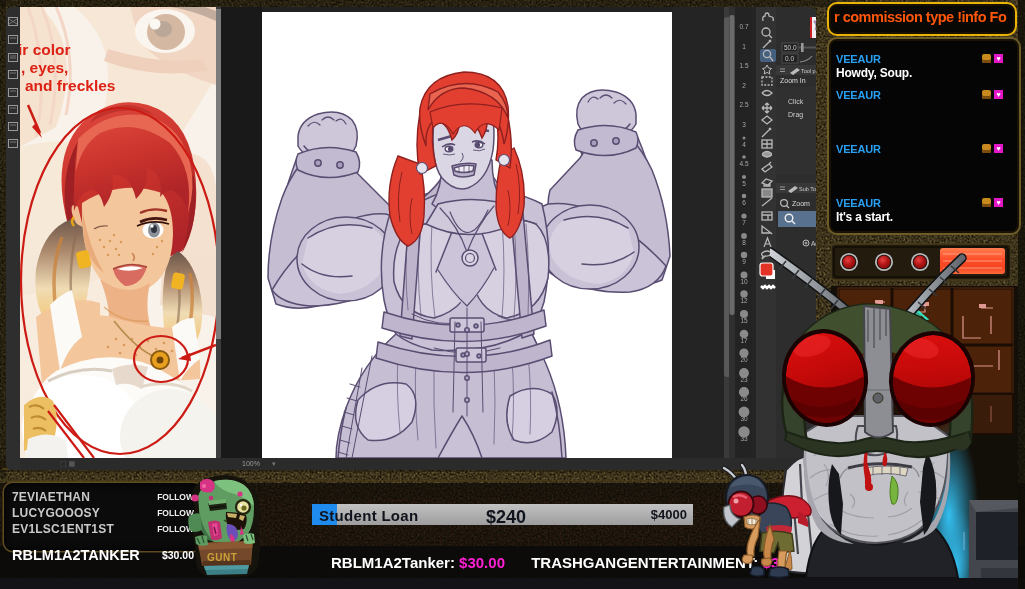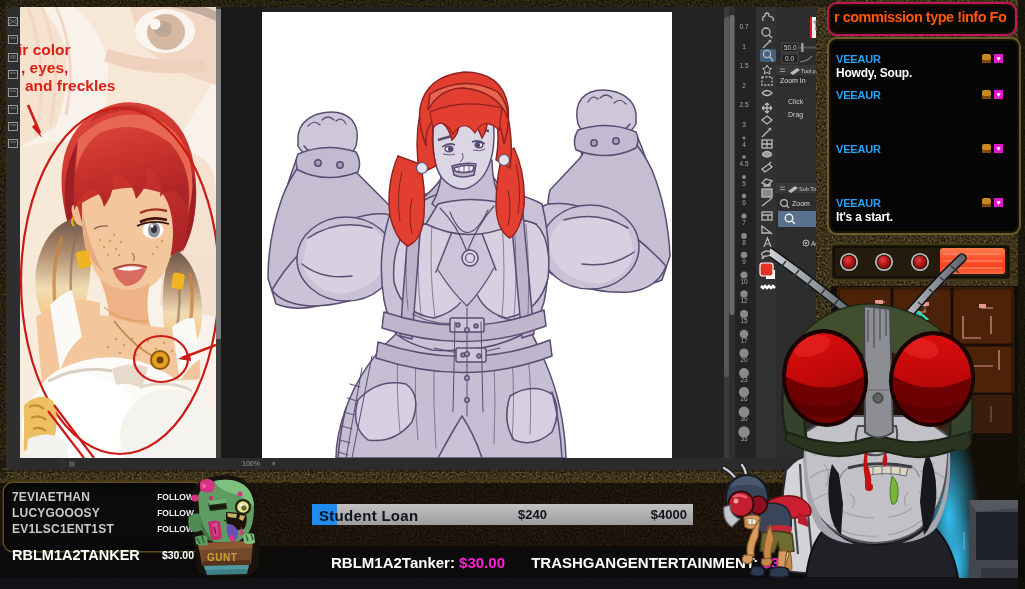--- a/index.html
+++ b/index.html
@@ -456,21 +456,21 @@
       <text x="35" y="239" font-size="6.5" fill="#ccc">Add</text>
     </svg>
 
     <div class="abs" style="left:14px;top:451px;width:796px;height:12px;background:#2b2b2b;font-size:7px;color:#9a9a9a;">
       <span style="position:absolute;left:222px;top:2px;">100%</span>
       <span style="position:absolute;left:252px;top:2px;color:#777">▾</span>
       <span style="position:absolute;left:40px;top:2px;color:#666">⬚ ▦</span>
     </div>
   </div>
 
-  <div class="abs" style="left:827px;top:2px;width:186px;height:30px;z-index:3;border-radius:10px;border:2px solid #be185d;background:#0a0804;box-shadow:inset 0 0 0 2px #191204;">
+  <div class="abs" style="left:827px;top:2px;width:186px;height:30px;z-index:3;border-radius:10px;border:2px solid #eab308;background:#0a0804;box-shadow:inset 0 0 0 2px #191204;">
     <div class="abs" style="left:5px;top:4px;width:176px;height:19px;overflow:hidden;white-space:nowrap;
       font-weight:bold;font-size:14.5px;letter-spacing:-0.5px;color:#ff560a;line-height:19px;">r commission type !info Fo</div>
   </div>
 
   <div class="abs" style="left:827px;top:37px;width:190px;height:194px;z-index:3;border-radius:10px;border:2px solid #6d5b28;background:#050505;box-shadow:inset 0 0 0 2px #191204;overflow:hidden;">
     <div class="abs" style="left:7px;top:0;width:176px;height:198px;font-weight:bold;color:#fff;font-size:12px;letter-spacing:-0.2px;">
       <div class="abs" style="top:14px;color:#29a0f2;font-size:11px;">VEEAUR</div>
       <div class="abs" style="top:27px;">Howdy, Soup.</div>
       <div class="abs" style="top:50px;color:#29a0f2;font-size:11px;">VEEAUR</div>
       <div class="abs" style="top:104px;color:#29a0f2;font-size:11px;">VEEAUR</div>
@@ -714,21 +714,21 @@
     <path d="M63 63 Q70 60 74 62 L75 71 Q68 73 64 71 Z" fill="#7cc17d"></path>
     <path d="M17 66 l3 6 M22 64 l2 7 M66 63 l2 6 M71 62 l2 6" stroke="#2e5434" stroke-width="1.3"></path>
 
     <path d="M24 94 L69 93 L67 102 L27 103 Z" fill="#3d7f86"></path>
     <path d="M24 94 L69 93 L68 97 L25 98 Z" fill="#4f99a0"></path>
   </svg>
 
   <div class="abs" style="left:312px;top:504px;width:381px;height:21px;background:linear-gradient(#c2c2c2,#9d9d9d);z-index:4;">
     <div style="position:absolute;left:0;top:0;width:25px;height:21px;background:#1f8ced;"></div>
     <div style="position:absolute;left:7px;top:3px;font-size:15px;font-weight:bold;color:#10131c;letter-spacing:0.3px;">Student Loan</div>
-    <div style="position:absolute;left:174px;top:3px;font-size:13px;font-weight:bold;color:#10131c;margin-left:32px;">$240</div>
+    <div style="position:absolute;left:174px;top:3px;font-size:18px;font-weight:bold;color:#10131c;">$240</div>
     <div style="position:absolute;right:6px;top:3px;font-size:13px;font-weight:bold;color:#10131c;">$4000</div>
   </div>
 
   <div class="abs" style="left:0px;top:554px;width:825px;text-align:left;z-index:4;font-size:15px;font-weight:bold;color:#fff;white-space:nowrap;">
     <span style="margin-left:331px;">RBLM1A2Tanker: </span><span style="color:#ff1fd4;">$30.00</span>
     <span style="margin-left:22px;">TRASHGANGENTERTAINMENT: </span><span style="color:#ff1fd4;">$31</span>
   </div>
 
   <svg class="abs" style="left:714px;top:455px;z-index:6" width="110" height="125" id="croucher">
 

